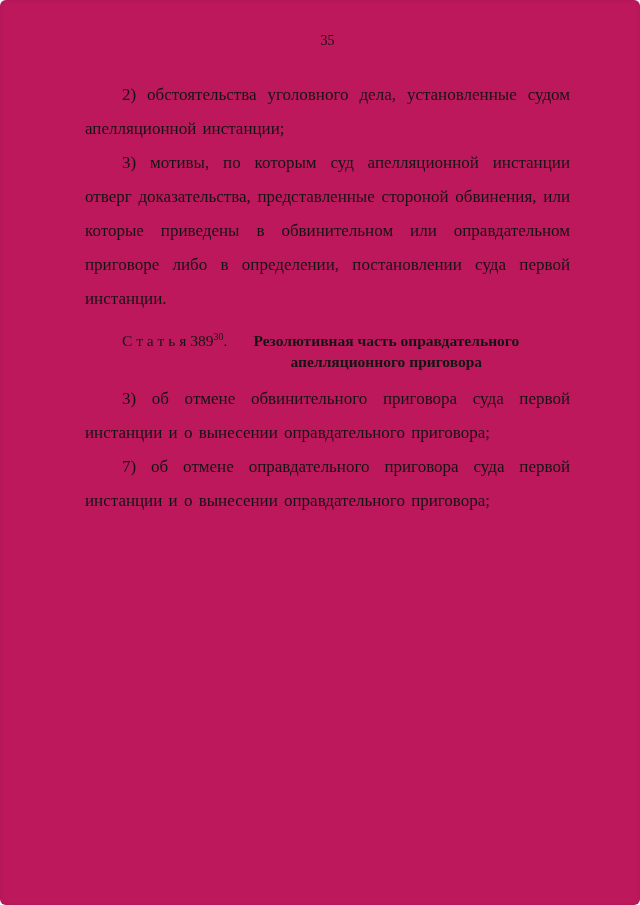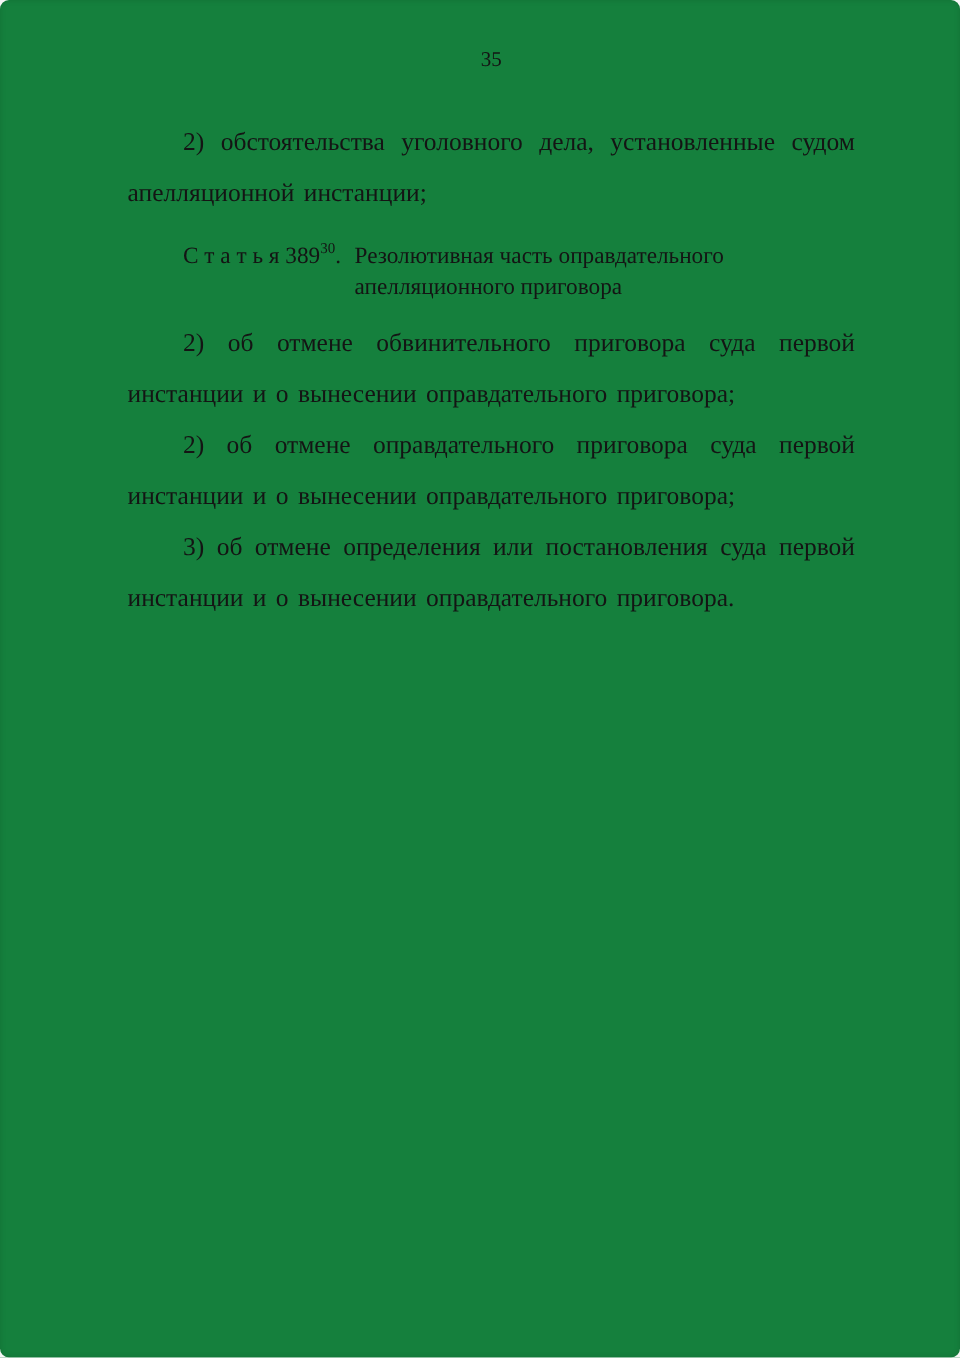--- a/index.html
+++ b/index.html
@@ -10,21 +10,21 @@
   body {
     width: 640px;
     height: 905px;
     font-family: "Liberation Serif", "DejaVu Serif", serif;
     color: #141414;
   }
   .page {
     box-sizing: border-box;
     width: 640px;
     height: 905px;
-    background: #15803d;
+    background: #be185d;
     border-radius: 6px;
     box-shadow: 0 0 4px rgba(0,0,0,0.12) inset;
     padding: 34px 70px 40px 85px;
     overflow: hidden;
   }
   .page-number {
     text-align: center;
     font-size: 14px;
     line-height: 14px;
     margin: 0 0 30px 0;
@@ -40,48 +40,49 @@
   .para.gap {
     margin-top: 10px;
   }
   .article-heading {
     display: flex;
     align-items: flex-start;
     margin: 14px 0 10px 0;
     padding-left: 37px;
     font-size: 15.5px;
     line-height: 21px;
+    text-align: center;
   }
   .article-label {
     white-space: nowrap;
     margin-right: 9px;
   }
   .article-label sup {
     font-size: 10px;
     line-height: 0;
   }
   .article-title {
-    font-weight: normal;
+    font-weight: bold;
     flex: 1 1 auto;
     max-width: 300px;
   }
 </style>
 </head>
 <body>
 
 <div class="page">
   <p class="page-number">35</p>
 
   <div id="paras-top">
       <p class="para body">2) обстоятельства уголовного дела, установленные судом апелляционной инстанции;</p>
+      <p class="para body">3) мотивы, по которым суд апелляционной инстанции отверг доказательства, представленные стороной обвинения, или которые приведены в обвинительном или оправдательном приговоре либо в определении, постановлении суда первой инстанции.</p>
     </div>
 
   <p class="article-heading">
     <span class="article-label"><span>С т а т ь я 389</span><sup>30</sup><span>.</span></span>
     <span class="article-title">Резолютивная часть оправдательного апелляционного приговора</span>
   </p>
 
   <div id="paras-bottom">
-      <p class="para list gap">2) об отмене обвинительного приговора суда первой инстанции  и о вынесении оправдательного приговора;</p>
-      <p class="para list">2) об отмене оправдательного приговора суда первой инстанции и о вынесении оправдательного приговора;</p>
-      <p class="para list">3) об отмене  определения  или  постановления  суда  первой инстанции и о вынесении оправдательного приговора.</p>
+      <p class="para list gap">3) об отмене обвинительного приговора суда первой инстанции  и о вынесении оправдательного приговора;</p>
+      <p class="para list">7) об отмене оправдательного приговора суда первой инстанции и о вынесении оправдательного приговора;</p>
     </div>
 </div>
 
 </body></html>

